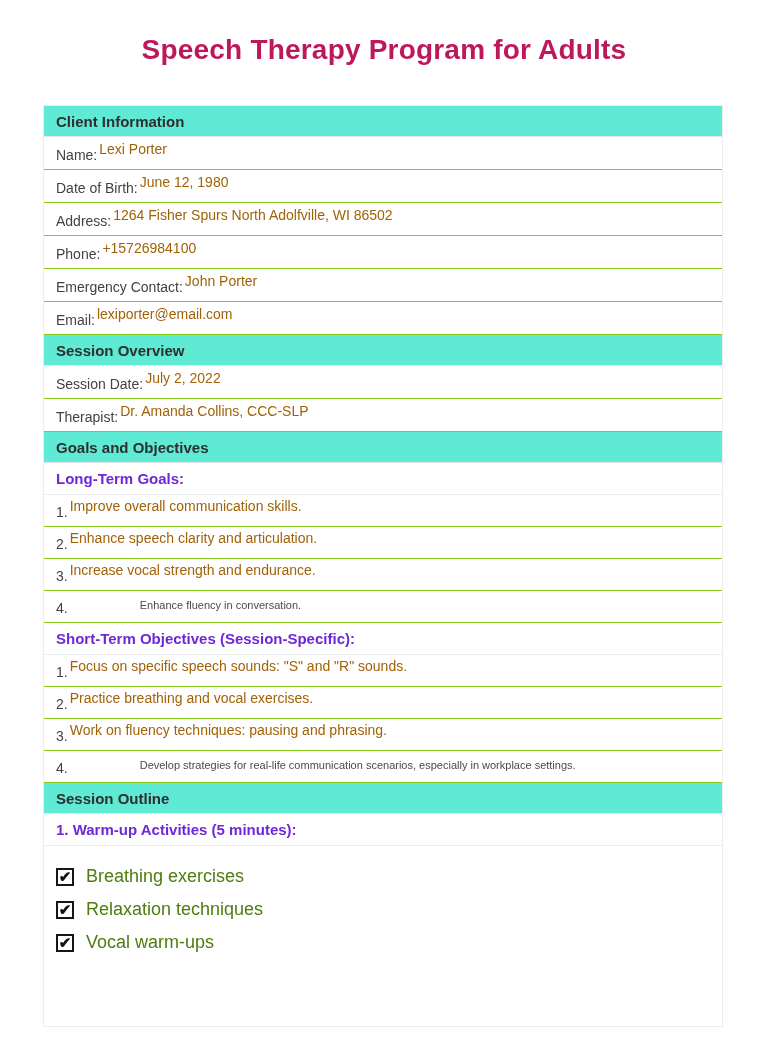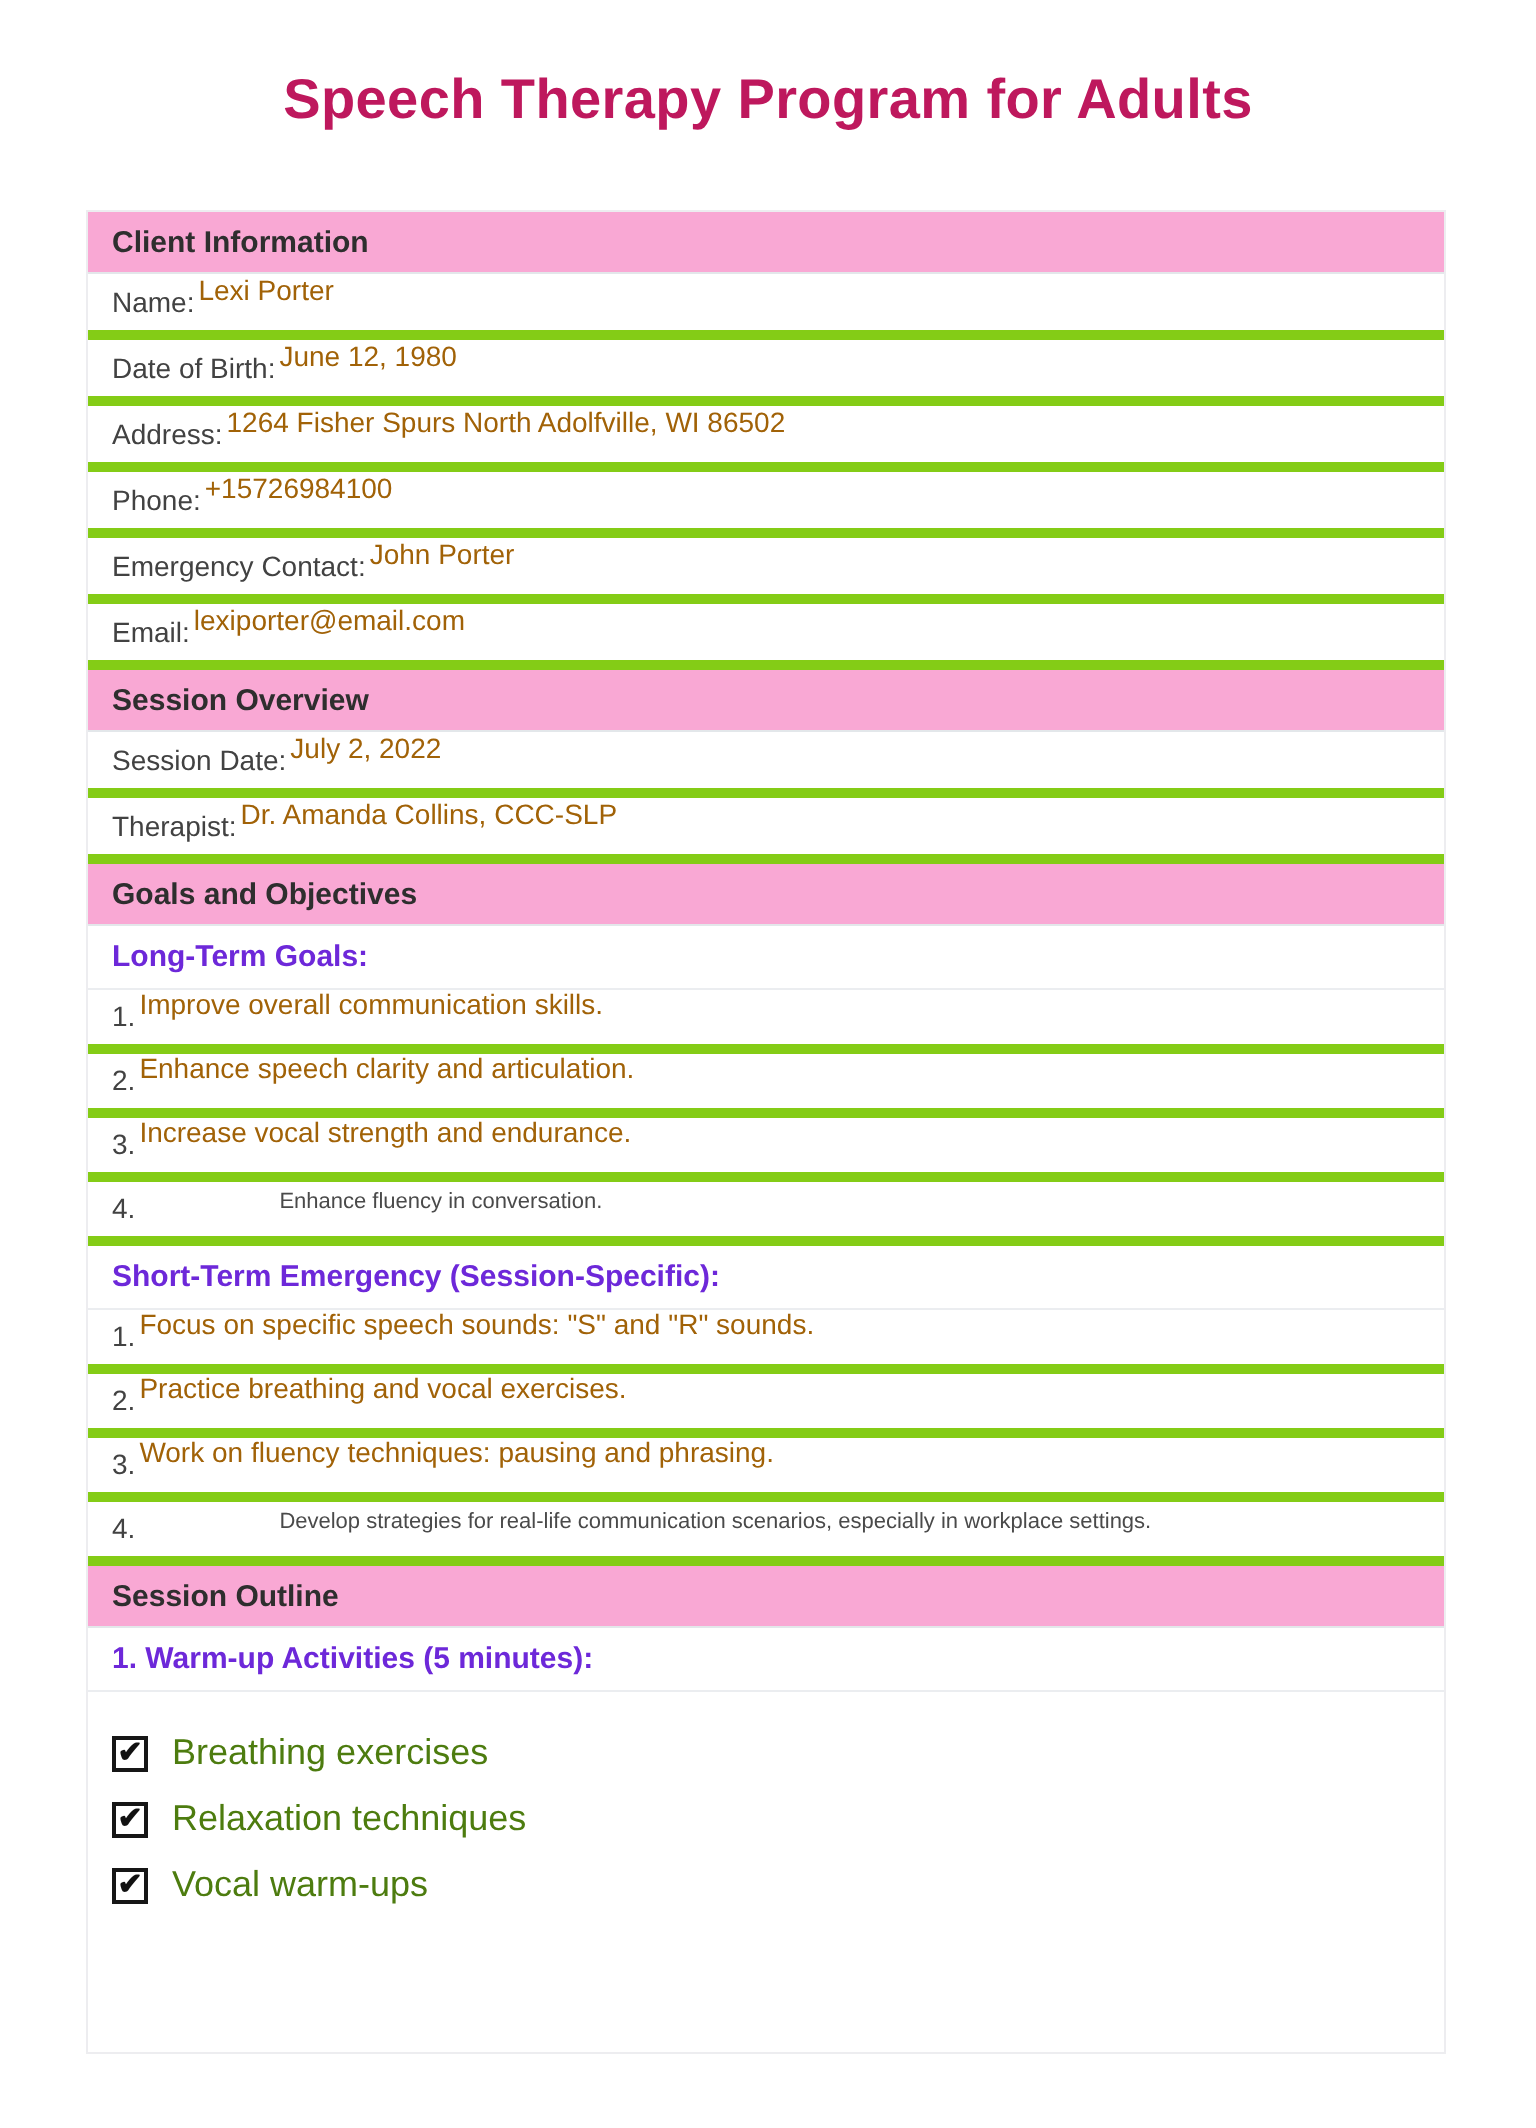--- a/index.html
+++ b/index.html
@@ -21,21 +21,21 @@
     width: 680px;
     margin: 39px 0 0 43px;
     border: 1px solid #ededf0;
     background: #ffffff;
   }
   .section-header {
     height: 31px;
     display: flex;
     align-items: center;
     padding: 0 12px;
-    background: #f9a8d4;
+    background: #5eead4;
     border-bottom: 1px solid #e3e7ea;
     font-size: 15px;
     font-weight: bold;
     color: #2e2e2e;
   }
   .subheader-row {
     height: 32px;
     display: flex;
     align-items: center;
     padding: 0 12px;
@@ -44,21 +44,21 @@
     font-size: 15px;
     font-weight: bold;
     color: #6d28d9;
   }
   .field-row, .item-row {
     height: 33px;
     display: flex;
     align-items: flex-end;
     padding: 0 12px 6px 12px;
     background: #ffffff;
-    border-bottom: 5px solid #84cc16;
+    border-bottom: 1px solid #84cc16;
     font-size: 14px;
     color: #424242;
   }
   .item-row { height: 32px; }
   .field-value, .item-text {
     transform: translateY(-6px);
     margin-left: 2px;
     color: #a16207;
     white-space: nowrap;
   }
@@ -159,21 +159,21 @@
   </div>
   <div class="item-row">
     <span class="item-num">3.</span>
     <span class="item-text">Increase vocal strength and endurance.</span>
   </div>
   <div class="item-row small">
     <span class="item-num">4.</span>
     <span class="item-text">Enhance fluency in conversation.</span>
   </div>
   <div class="subheader-row">
-    <span>Short-Term Emergency (Session-Specific):</span>
+    <span>Short-Term Objectives (Session-Specific):</span>
   </div>
   <div class="item-row">
     <span class="item-num">1.</span>
     <span class="item-text">Focus on specific speech sounds: "S" and "R" sounds.</span>
   </div>
   <div class="item-row">
     <span class="item-num">2.</span>
     <span class="item-text">Practice breathing and vocal exercises.</span>
   </div>
   <div class="item-row">

